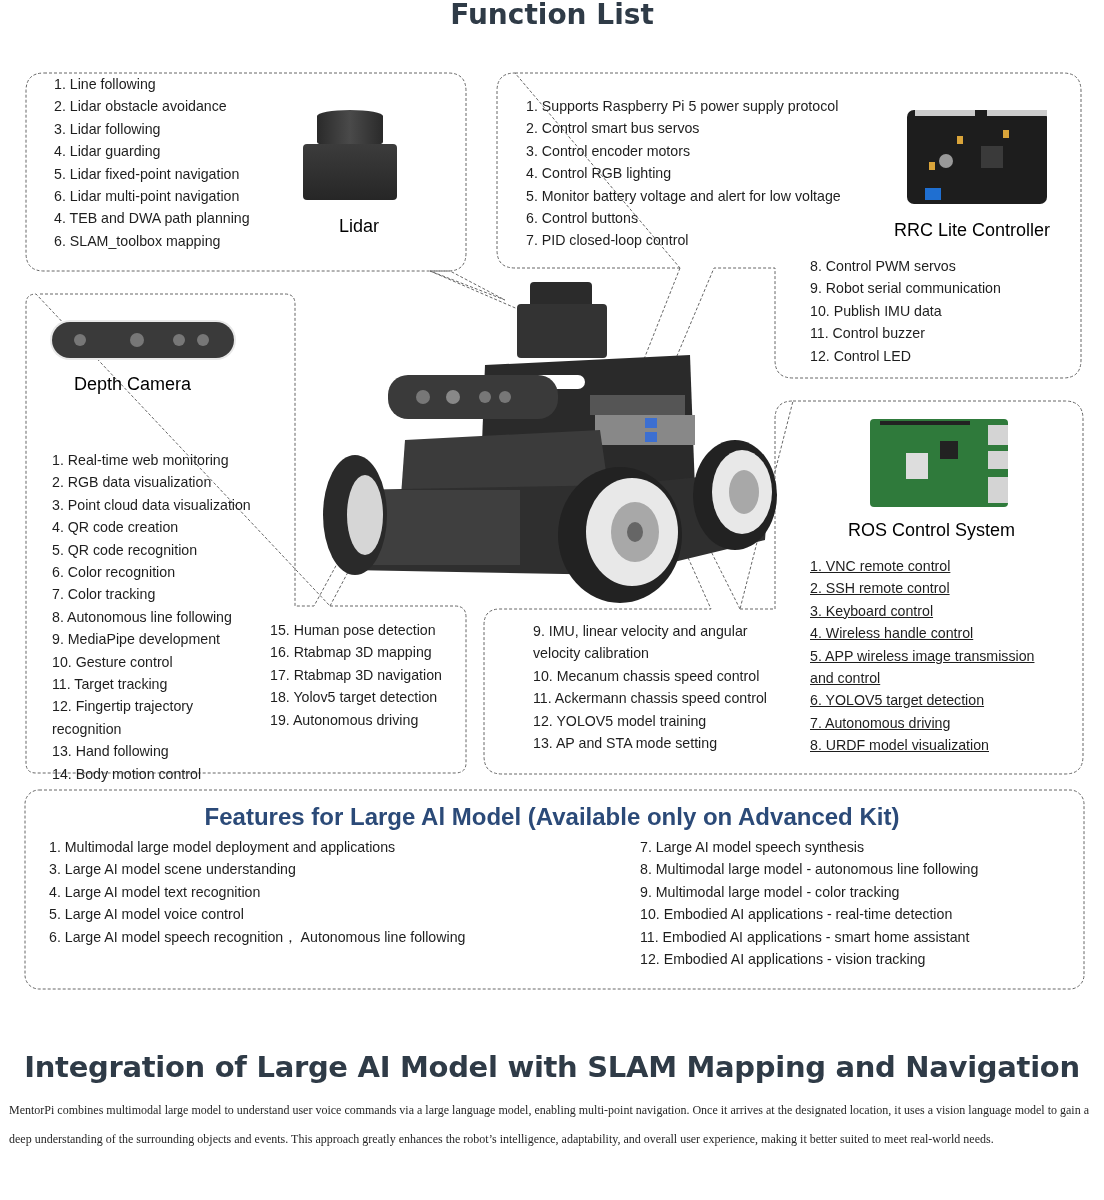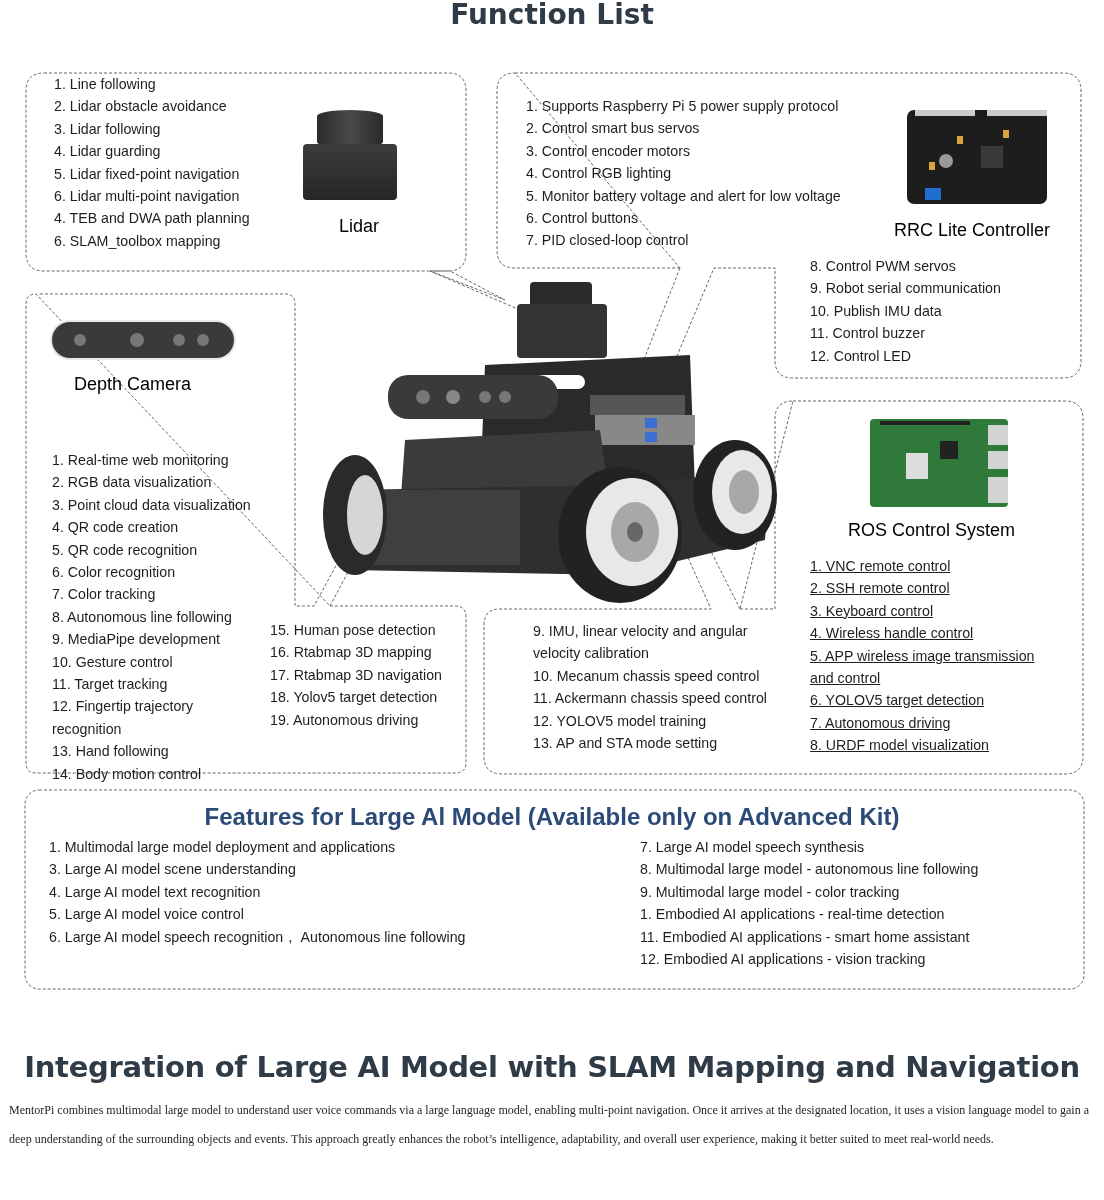--- a/index.html
+++ b/index.html
@@ -207,19 +207,19 @@
   <li>1. Multimodal large model deployment and applications</li>
   <li>3. Large AI model scene understanding</li>
   <li>4. Large AI model text recognition</li>
   <li>5. Large AI model voice control</li>
   <li>6. Large AI model speech recognition， Autonomous line following</li>
 </ul>
 <ul class="list ai-list" style="left:640px; top:836px;">
   <li>7. Large AI model speech synthesis</li>
   <li>8.  Multimodal large model - autonomous line following</li>
   <li>9.  Multimodal large model - color tracking</li>
-  <li>1. Embodied AI applications - real-time detection</li>
+  <li>10. Embodied AI applications - real-time detection</li>
   <li>11. Embodied AI applications - smart home assistant</li>
   <li>12. Embodied AI applications - vision tracking</li>
 </ul>
 
 <div class="h2">Integration of Large AI Model with SLAM Mapping and Navigation</div>
 <p class="para">MentorPi combines multimodal large model to understand user voice commands via a large language model, enabling multi-point navigation. Once it arrives at the designated location, it uses a vision language model to gain a deep understanding of the surrounding objects and events. This approach greatly enhances the robot’s intelligence, adaptability, and overall user experience, making it better suited to meet real-world needs.</p>
 
 </body></html>

